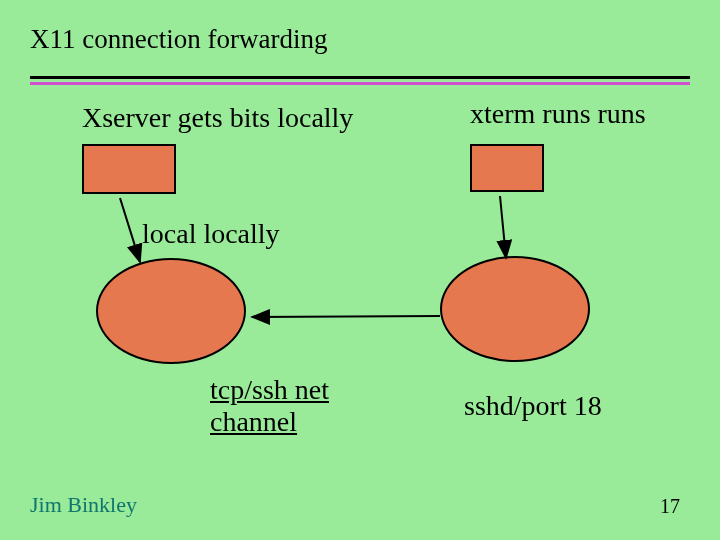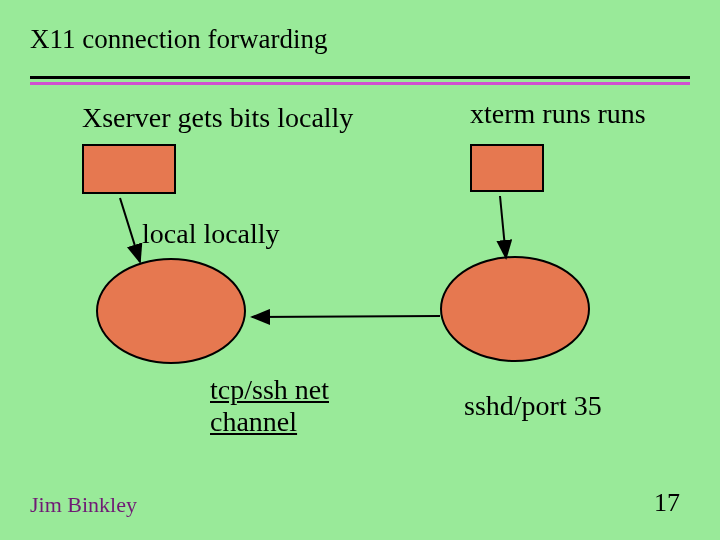--- a/index.html
+++ b/index.html
@@ -49,27 +49,27 @@
       position: absolute;
       background: #e67850;
       border: 2px solid #000;
       border-radius: 50%;
     }
     .footer-left {
       position: absolute;
       bottom: 22px;
       left: 30px;
       font-size: 22px;
-      color: #701a75;
+      color: #0f766e;
     }
     .footer-right {
       position: absolute;
       bottom: 22px;
       right: 40px;
-      font-size: 26px;
+      font-size: 20px;
       color: #000;
       margin-left: 16px;
     }
     svg.arrows {
       position: absolute;
       top: 0; left: 0;
       width: 720px;
       height: 540px;
       pointer-events: none;
     }
@@ -87,21 +87,21 @@
 <div class="rect-shape" style="top:144px; left:82px; width:94px; height:50px;"></div>
 <div class="rect-shape" style="top:144px; left:470px; width:74px; height:48px;"></div>
 
 <div class="label" style="top:218px; left:142px;">local locally</div>
 
 <div class="ellipse-shape" style="top:258px; left:96px; width:150px; height:106px;"></div>
 <div class="ellipse-shape" style="top:256px; left:440px; width:150px; height:106px;"></div>
 
 <div class="label" style="top:374px; left:210px; white-space:pre;text-decoration:underline;">tcp/ssh net
 channel</div>
-<div class="label" style="top:390px; left:464px;">sshd/port 35</div>
+<div class="label" style="top:390px; left:464px;">sshd/port 18</div>
 
 <div class="footer-left">Jim Binkley</div>
 <div class="footer-right">17</div>
 
 <svg class="arrows">
   <defs>
     <marker id="arrowhead" markerWidth="10" markerHeight="8" refX="9" refY="4" orient="auto" markerUnits="strokeWidth">
       <path d="M0,0 L10,4 L0,8 Z" fill="#000"></path>
     </marker>
   </defs>

